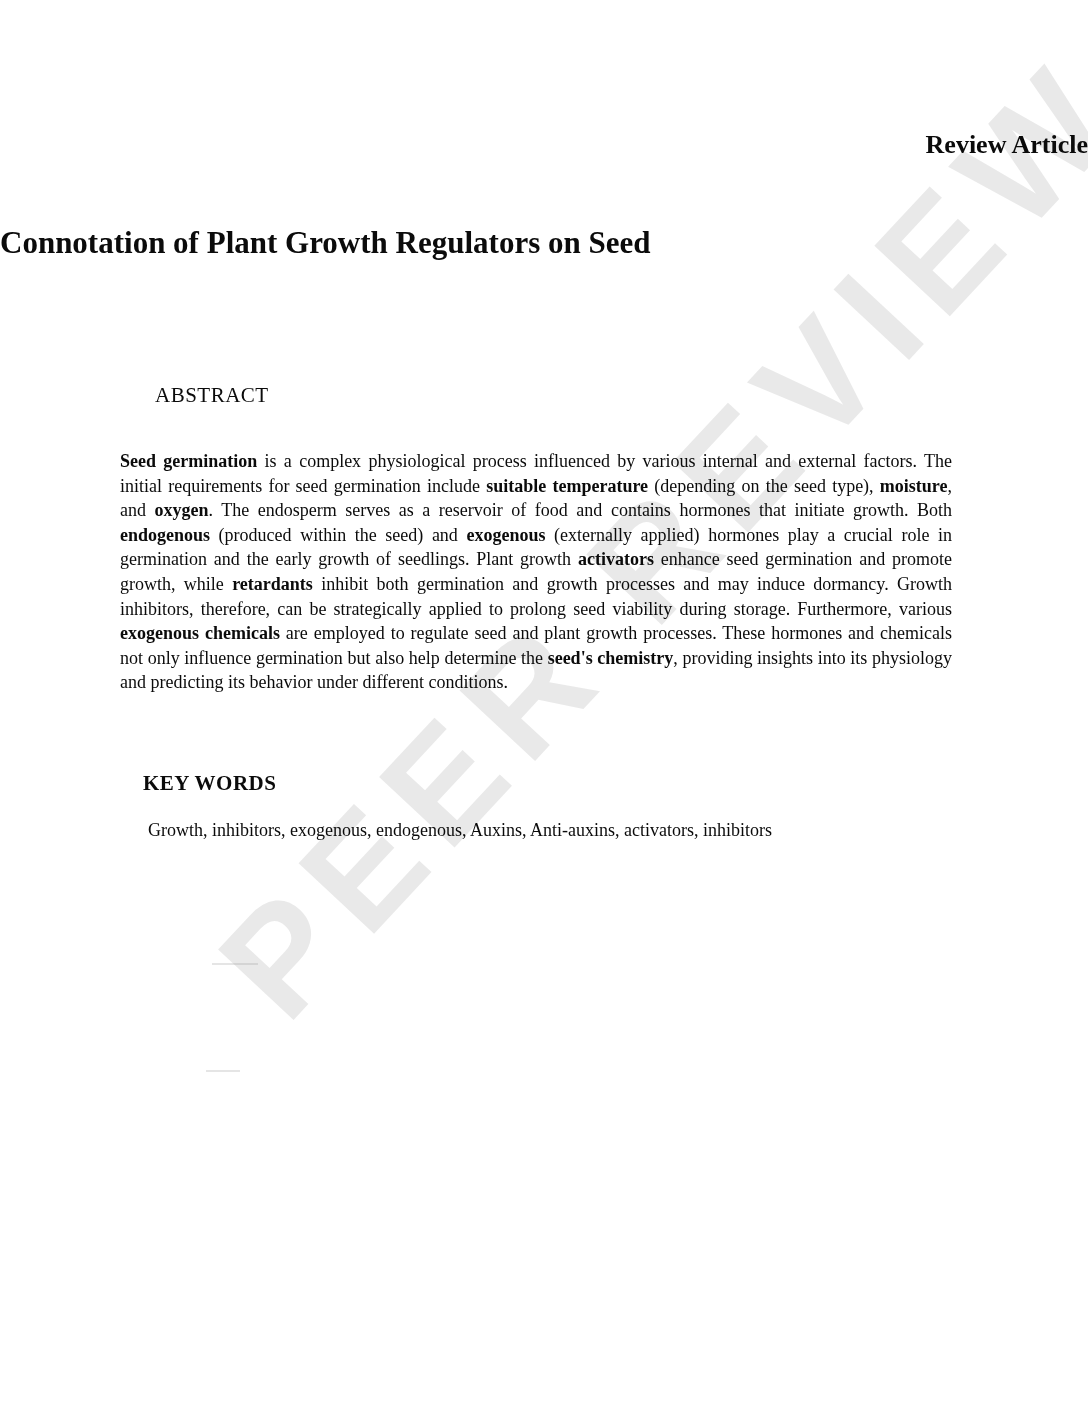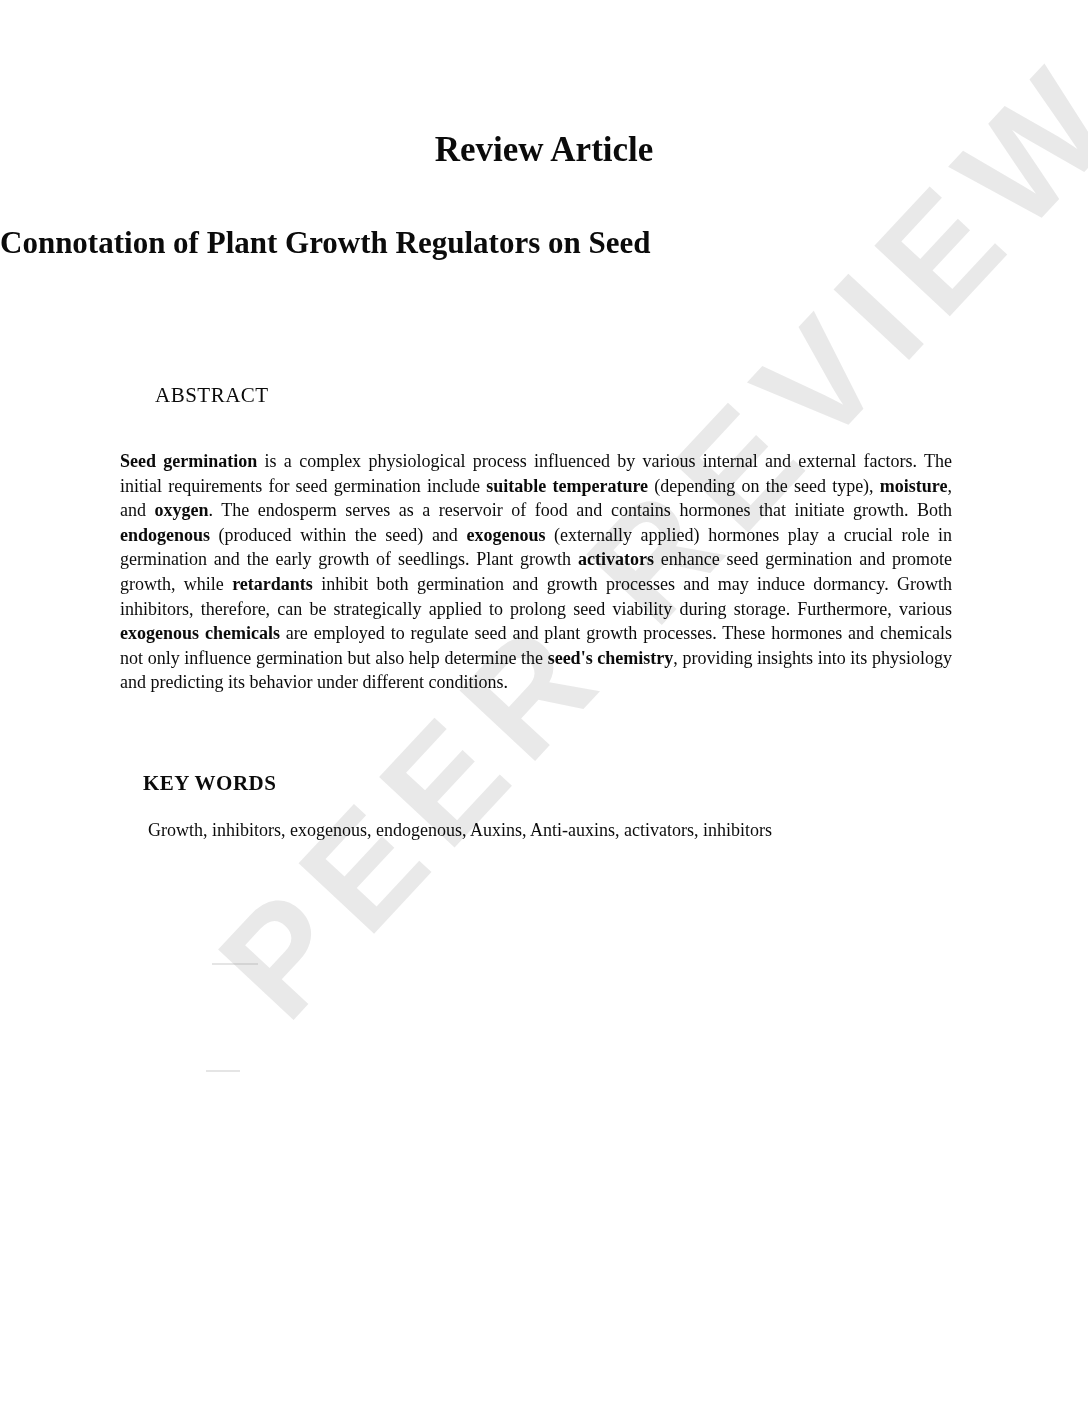--- a/index.html
+++ b/index.html
@@ -31,22 +31,22 @@
     transform-origin: center center;
     white-space: nowrap;
     user-select: none;
     pointer-events: none;
   }
   .review-label {
     position: absolute;
     top: 130px;
     left: 0;
     width: 100%;
-    text-align: center;
-    font-size: 35px;
+    text-align: right;
+    font-size: 26px;
     font-weight: bold;
   }
   .main-title {
     position: absolute;
     top: 208px;
     left: 0;
     width: 100%;
     font-size: 31px;
     font-weight: bold;
     line-height: 70px;

